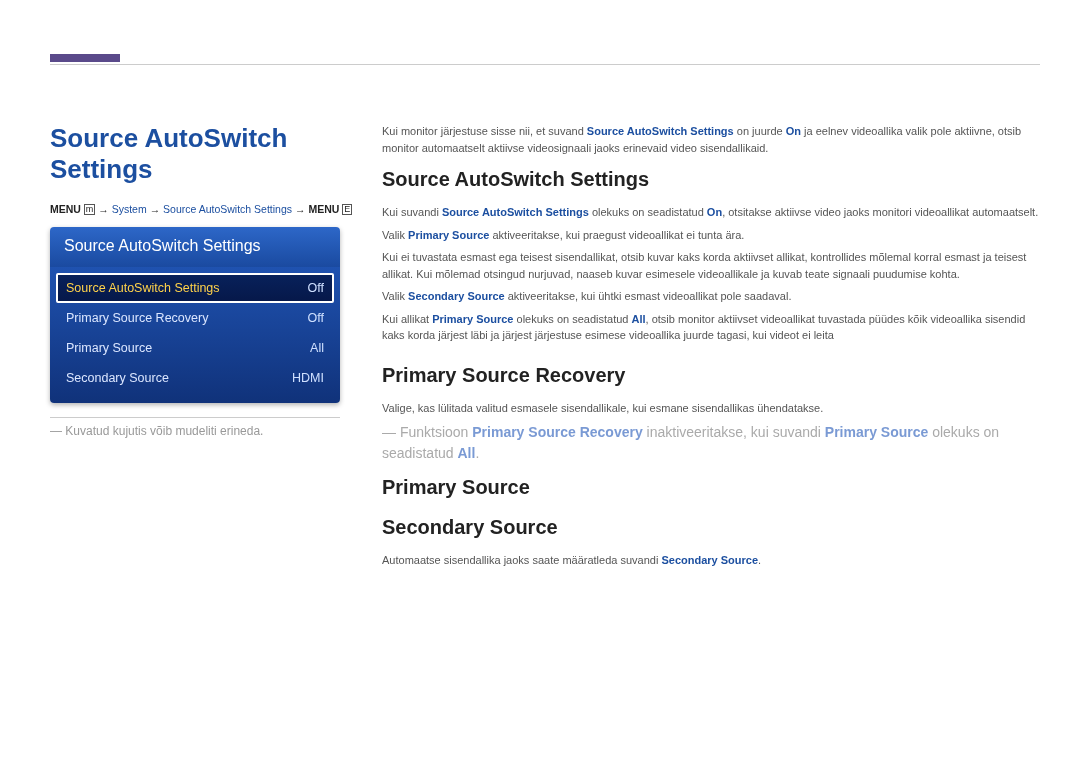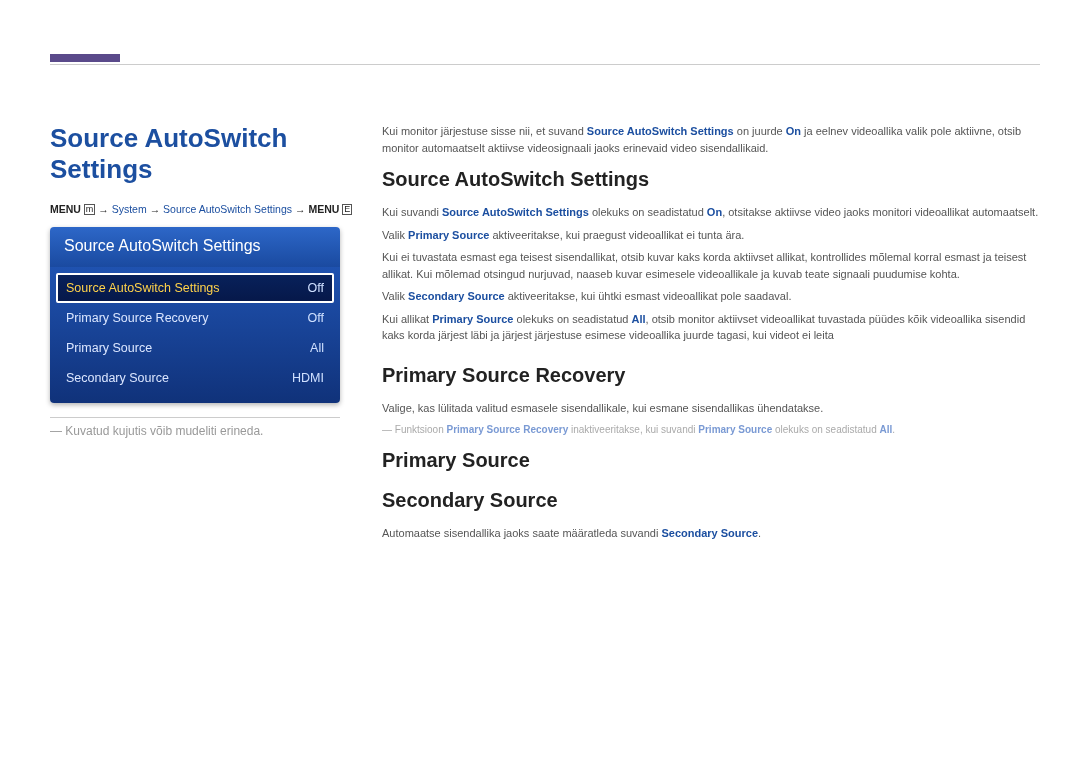--- a/index.html
+++ b/index.html
@@ -114,21 +114,21 @@
   .bold-blue { color: #1c4fa0; font-weight: 700; }
   h2.section {
     font-size: 20px;
     color: #222;
     font-weight: 700;
     margin: 8px 0 10px 0;
   }
   .right p { margin-bottom: 6px; }
   .right p.spaced { margin-bottom: 16px; }
   .note-line {
-    font-size: 10px;
+    font-size: 14px;
     color: #aaa;
     margin-top: 2px;
     margin-bottom: 14px;
   }
   .note-line .bold-blue { color:#7a9ad4; }
   .dash::before {
     content: "― ";
     color: #aaa;
   }
 </style>

